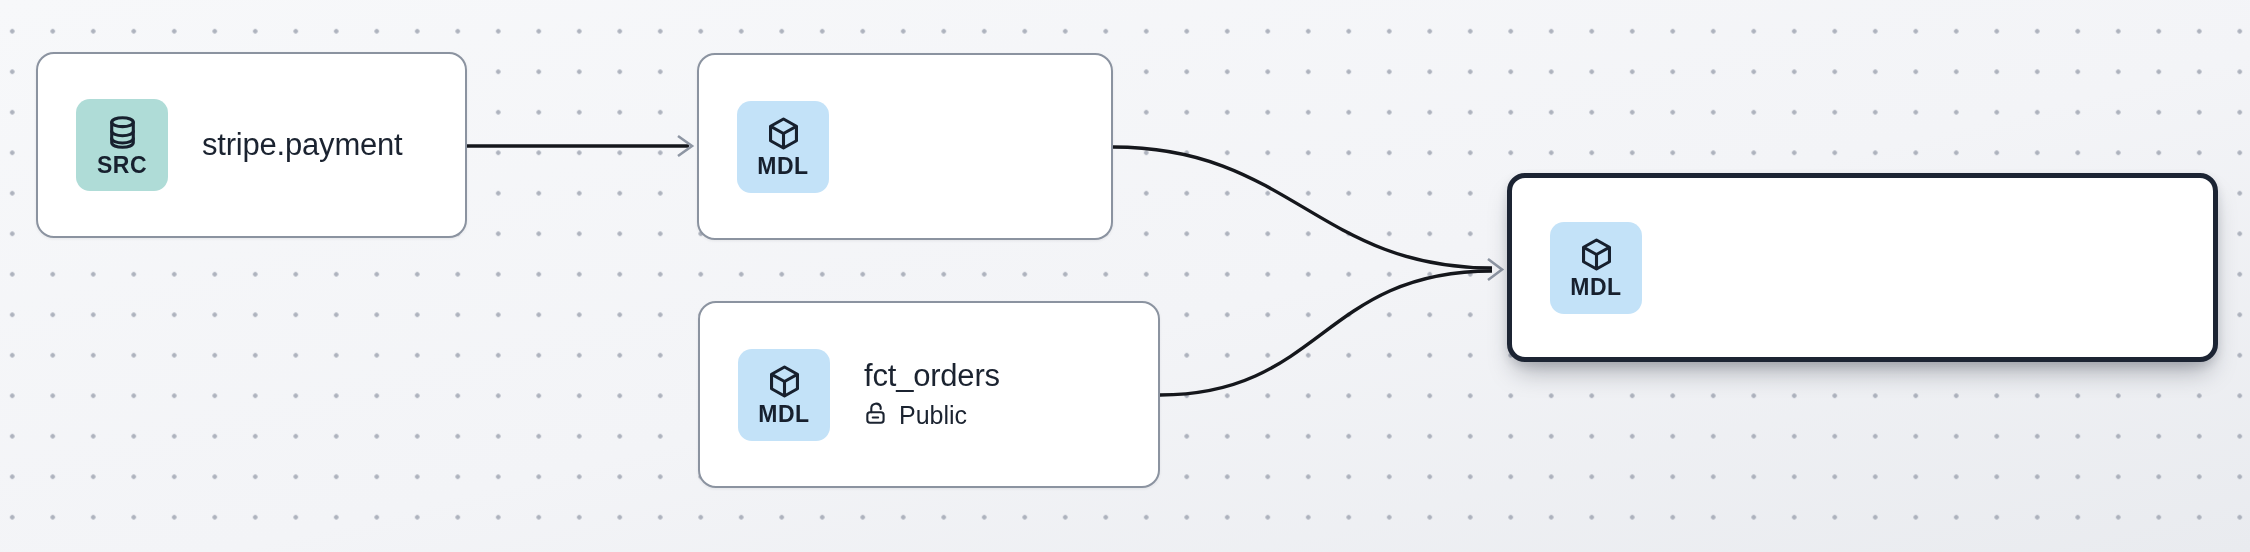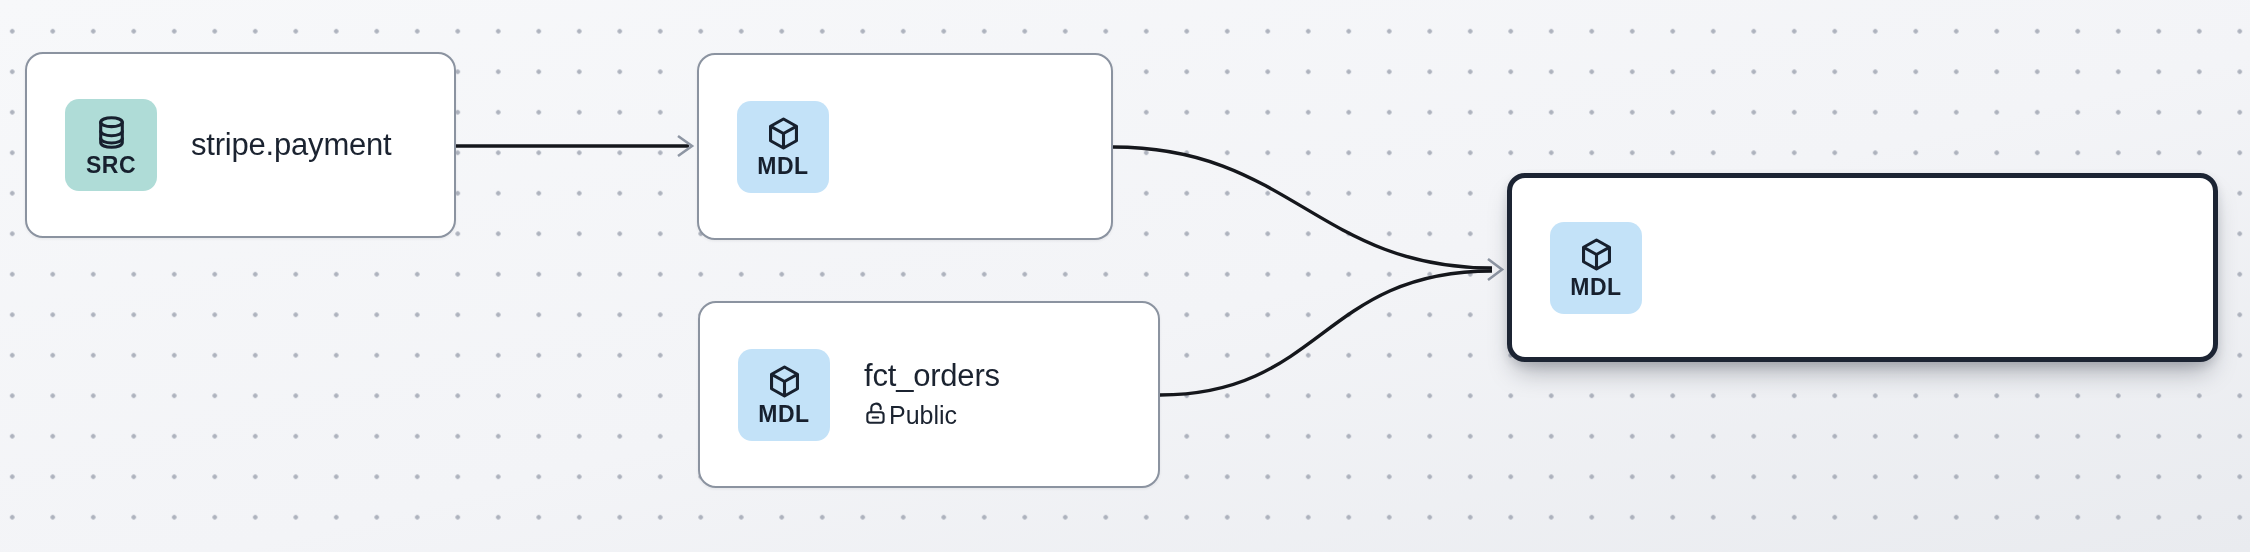--- a/index.html
+++ b/index.html
@@ -46,21 +46,21 @@
     display: flex;
     align-items: center;
     padding-left: 38px;
     box-shadow: 0 1px 3px rgba(25,32,46,0.07);
     cursor: pointer;
   }
   .node.selected {
     border: 5px solid #1c2433;
     box-shadow: 0 16px 26px -8px rgba(25,32,46,0.35), 0 4px 10px rgba(25,32,46,0.12);
   }
-  .node-stripe-payment { left: 25px;   top: 52px;  width: 431px; height: 186px; }
+  .node-stripe-payment { left: 36px;   top: 52px;  width: 431px; height: 186px; }
   .node-stg-payments   { left: 697px;  top: 53px;  width: 416px; height: 187px; }
   .node-fct-orders     { left: 698px;  top: 301px; width: 462px; height: 187px; }
   .node-agg-journey    { left: 1507px; top: 173px; width: 711px; height: 189px; }
 
   .icon-tile {
     flex: 0 0 auto;
     width: 92px;
     height: 92px;
     border-radius: 14px;
     display: flex;
@@ -90,20 +90,21 @@
   .node-label {
     font-size: 31px;
     line-height: 1.1;
     color: #1b2330;
     letter-spacing: -0.2px;
     white-space: nowrap;
   }
   .node-sub {
     display: flex;
     align-items: center;
+    gap: 10px;
     color: #1b2330;
   }
   .node-sub .sub-label {
     font-size: 25px;
     line-height: 1;
   }
 </style>
 </head>
 <body>
 

